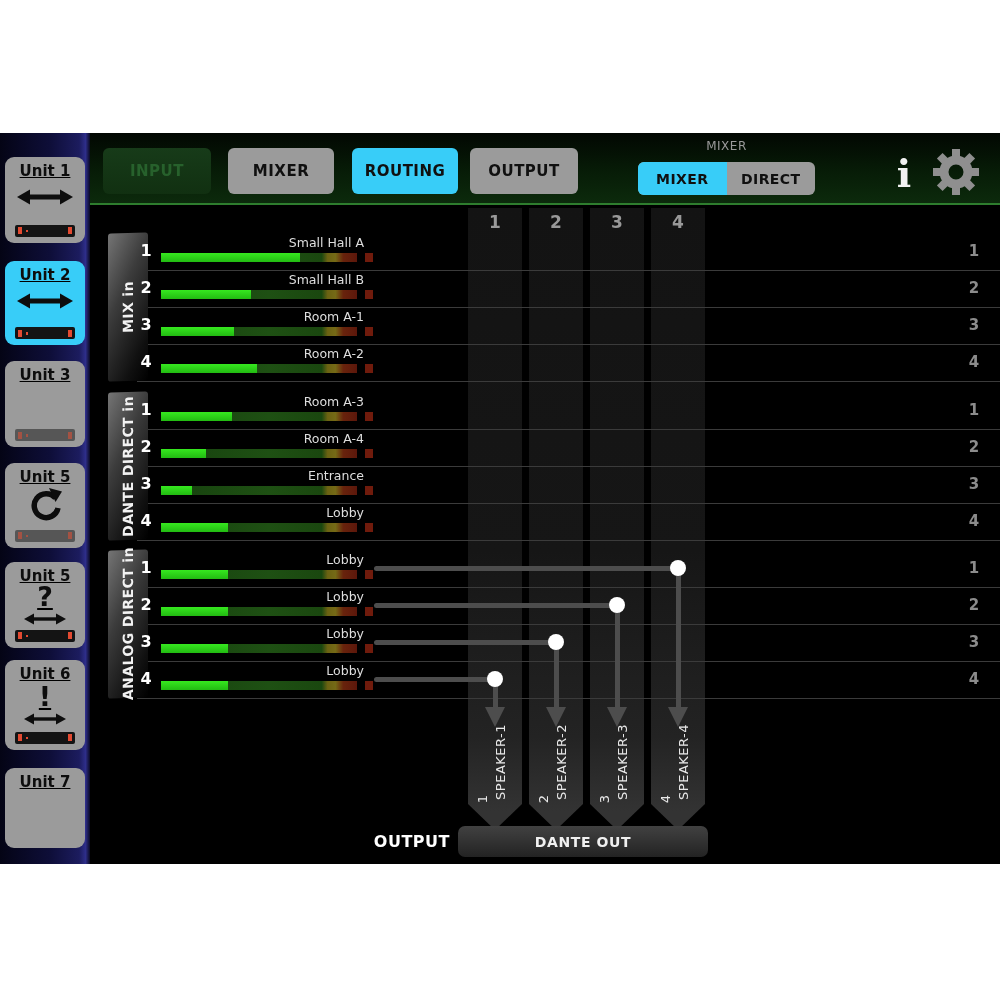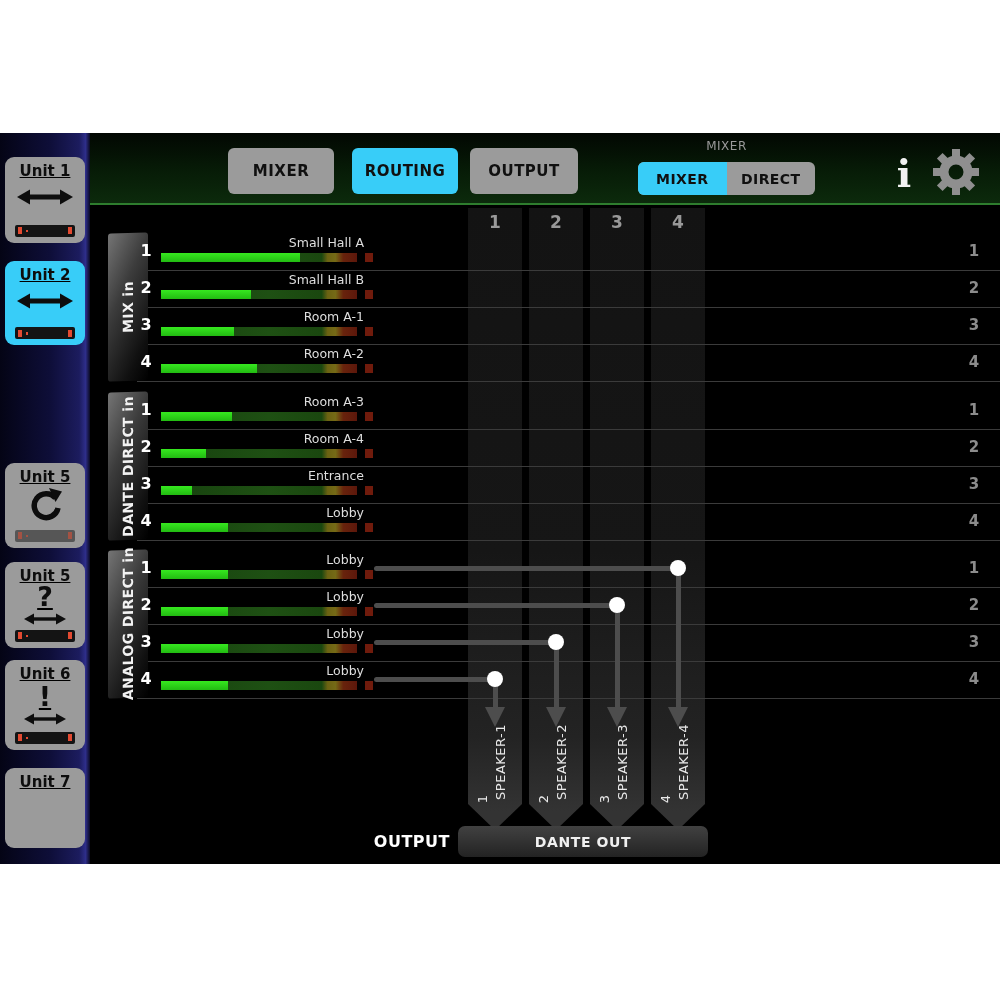--- a/index.html
+++ b/index.html
@@ -107,20 +107,28 @@
               <rect x="10" y="7.5" width="36" height="5" fill="#0d0d0d"></rect>
               <polygon points="0,10 13,2.5 13,17.5" fill="#0d0d0d"></polygon>
               <polygon points="56,10 43,2.5 43,17.5" fill="#0d0d0d"></polygon>
             </svg></div>
           <div class="devbar ">
             <span class="sq-l"></span>
             <span class="dot"></span>
             <span class="sq-r"></span>
           </div>
         </div>
+        <div class="unit-btn" style="top: 228px; height: 86px;">
+          <div class="unit-label">Unit 3</div>
+          <div class="devbar dim">
+            <span class="sq-l"></span>
+            <span class="dot"></span>
+            <span class="sq-r"></span>
+          </div>
+        </div>
         <div class="unit-btn" style="top: 330px; height: 85px;">
           <div class="unit-label">Unit 5</div>
           <div class="arrow-wrap"><svg width="36" height="34" viewBox="0 0 36 34">
               <path d="M28.5 10 A12 12 0 1 0 31 20" fill="none" stroke="#0d0d0d" stroke-width="5.5"></path>
               <polygon points="22,0 35,3.5 28.5,14" fill="#0d0d0d"></polygon>
             </svg></div>
           <div class="devbar dim">
             <span class="sq-l"></span>
             <span class="dot"></span>
             <span class="sq-r"></span>
@@ -176,20 +184,21 @@
                 <rect x="20" y="0" width="8" height="9" transform="rotate(135 24 23)"></rect>
                 <rect x="20" y="0" width="8" height="9" transform="rotate(180 24 23)"></rect>
                 <rect x="20" y="0" width="8" height="9" transform="rotate(225 24 23)"></rect>
                 <rect x="20" y="0" width="8" height="9" transform="rotate(270 24 23)"></rect>
                 <rect x="20" y="0" width="8" height="9" transform="rotate(315 24 23)"></rect>
               </g>
             <circle cx="24" cy="23" r="12" fill="none" stroke="#8f8f8f" stroke-width="9"></circle>
           </g>
         </svg>
       </div>
+    <button class="tab-btn disabled" style="left: 13px; width: 108px;">INPUT</button>
         <button class="tab-btn" style="left: 138px; width: 106px;">MIXER</button>
         <button class="tab-btn active" style="left: 262px; width: 106px;">ROUTING</button>
         <button class="tab-btn" style="left: 380px; width: 108px;">OUTPUT</button>
       </header>
 
     <main class="matrix" id="matrix">
       <div class="output-label">OUTPUT</div>
       <div class="dante-bar">DANTE OUT</div>
     <div class="col-strip" style="left: 468px;">
           <div class="col-num">1</div>

